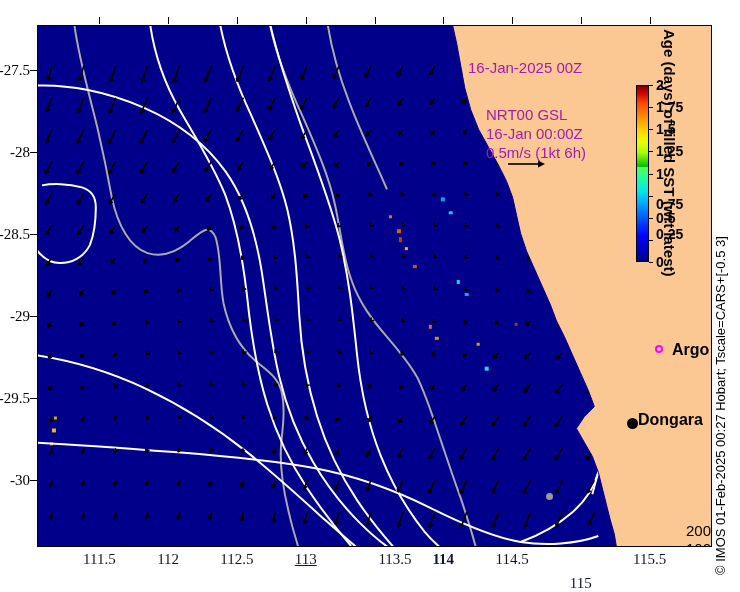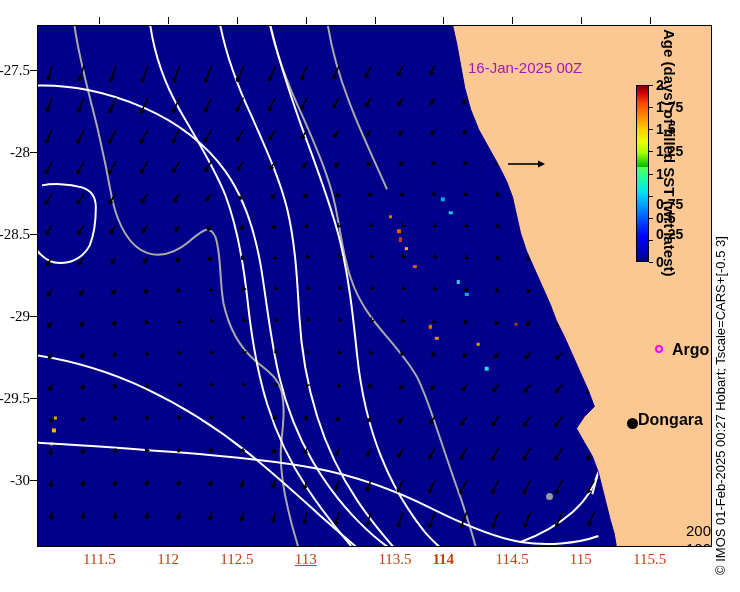--- a/index.html
+++ b/index.html
@@ -10,21 +10,21 @@
   #figure{position:absolute;left:0;top:0;width:740px;height:592px;background:#ffffff;}
 
   
   #axes{position:absolute;left:37px;top:25px;width:675px;height:522px;
         background:#fbc792;overflow:hidden;border:1px solid #000;box-sizing:border-box;}
 
   
   #ocean{position:absolute;left:0;top:0;width:100%;height:100%;}
 
   
-  .xtick{position:absolute;top:551px;font-size:15px;color:#c2410c;
+  .xtick{position:absolute;top:551px;font-size:15px;color:#0f172a;
          transform:translateX(-50%);white-space:nowrap;}
   .ytick{position:absolute;font-size:15px;color:#000;
          transform:translateY(-50%);white-space:nowrap;text-align:right;}
   .tickmark{position:absolute;background:#000;}
   .xtm{width:1px;height:7px;top:18px;}
   .ytm{height:1px;width:7px;left:30px;}
 
   
   .anno{position:absolute;color:#a21caf;font-family:"Liberation Sans",sans-serif;}
   #date-label{font-size:15px;left:430px;top:33px;}
@@ -454,20 +454,25 @@
       <path d="M416,0 L420,18 L424,40 L428,62 L434,84 L442,104 L452,122
                L462,140 L470,156 L476,172 L480,190 L484,208
                L490,226 L498,244 L506,262 L514,280 L520,296
                L528,312 L536,330 L544,348 L552,366 L558,382
                L548,392 L540,404 L548,418 L556,432 L562,448
                L566,464 L570,480 L574,496 L578,510 L580,522" fill="none" stroke="#00008b" stroke-width="1"></path>
     </svg>
 
     <div class="anno" id="date-label">16-Jan-2025 00Z</div>
 
+    <div class="anno" id="src-block">
+      <div>NRT00 GSL</div>
+      <div>16-Jan 00:00Z</div>
+      <div>0.5m/s (1kt 6h)</div>
+    </div>
 
     <svg id="vec-arrow" viewBox="0 0 40 12">
       <line x1="2" y1="6" x2="32" y2="6" stroke="#000" stroke-width="1.6"></line>
       <polygon points="32,2.5 39,6 32,9.5" fill="#000"></polygon>
     </svg>
 
     <div id="argo-dot"></div>
     <div class="marker-label" id="argo-label">Argo</div>
 
     <div id="dongara-dot"></div>
@@ -490,21 +495,21 @@
       <div class="xtick" style="left: 236.944px;">112.5</div>
       <div class="tickmark xtm" style="left: 236.944px; top: 17px;"></div>
       <div class="xtick" style="left: 305.722px; text-decoration: underline;">113</div>
       <div class="tickmark xtm" style="left: 305.722px; top: 17px;"></div>
       <div class="xtick" style="left: 395px;">113.5</div>
       <div class="tickmark xtm" style="left: 374.5px; top: 17px;"></div>
       <div class="xtick" style="left: 443.278px; font-weight: bold;">114</div>
       <div class="tickmark xtm" style="left: 443.278px; top: 17px;"></div>
       <div class="xtick" style="left: 512.056px;">114.5</div>
       <div class="tickmark xtm" style="left: 512.056px; top: 17px;"></div>
-      <div class="xtick" style="left: 580.833px;">115</div>
+      <div class="xtick" style="left: 580.833px; margin-top: 24px;">115</div>
       <div class="tickmark xtm" style="left: 580.833px; top: 17px;"></div>
       <div class="xtick" style="left: 649.611px;">115.5</div>
       <div class="tickmark xtm" style="left: 649.611px; top: 17px;"></div>
     </div>
 
   <div id="yticks-group">
       <div class="ytick" style="top: 70.1px; left: -14px; width: 44px;">-27.5</div>
       <div class="tickmark ytm" style="top: 70.1px;"></div>
       <div class="ytick" style="top: 152.1px; left: -14px; width: 44px;">-28</div>
       <div class="tickmark ytm" style="top: 152.1px;"></div>

